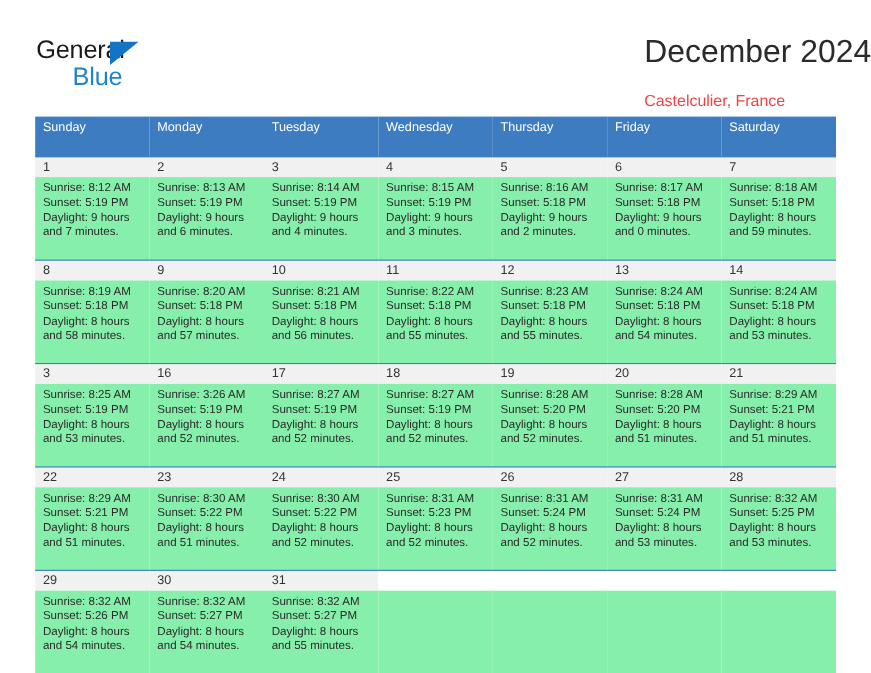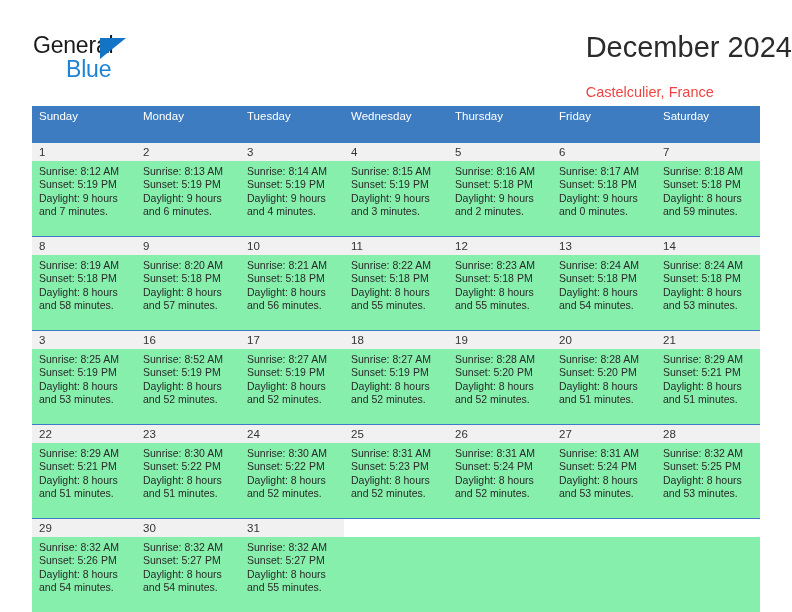--- a/index.html
+++ b/index.html
@@ -285,21 +285,21 @@
         <td class="daynum-cell">21</td>
       </tr>
       <tr>
         <td class="info-cell">
           <div class="info-line">Sunrise: 8:25 AM</div>
           <div class="info-line">Sunset: 5:19 PM</div>
           <div class="info-line">Daylight: 8 hours</div>
           <div class="info-line">and 53 minutes.</div>
         </td>
         <td class="info-cell">
-          <div class="info-line">Sunrise: 8:52 AM</div>
+          <div class="info-line">Sunrise: 3:26 AM</div>
           <div class="info-line">Sunset: 5:19 PM</div>
           <div class="info-line">Daylight: 8 hours</div>
           <div class="info-line">and 52 minutes.</div>
         </td>
         <td class="info-cell">
           <div class="info-line">Sunrise: 8:27 AM</div>
           <div class="info-line">Sunset: 5:19 PM</div>
           <div class="info-line">Daylight: 8 hours</div>
           <div class="info-line">and 52 minutes.</div>
         </td>

